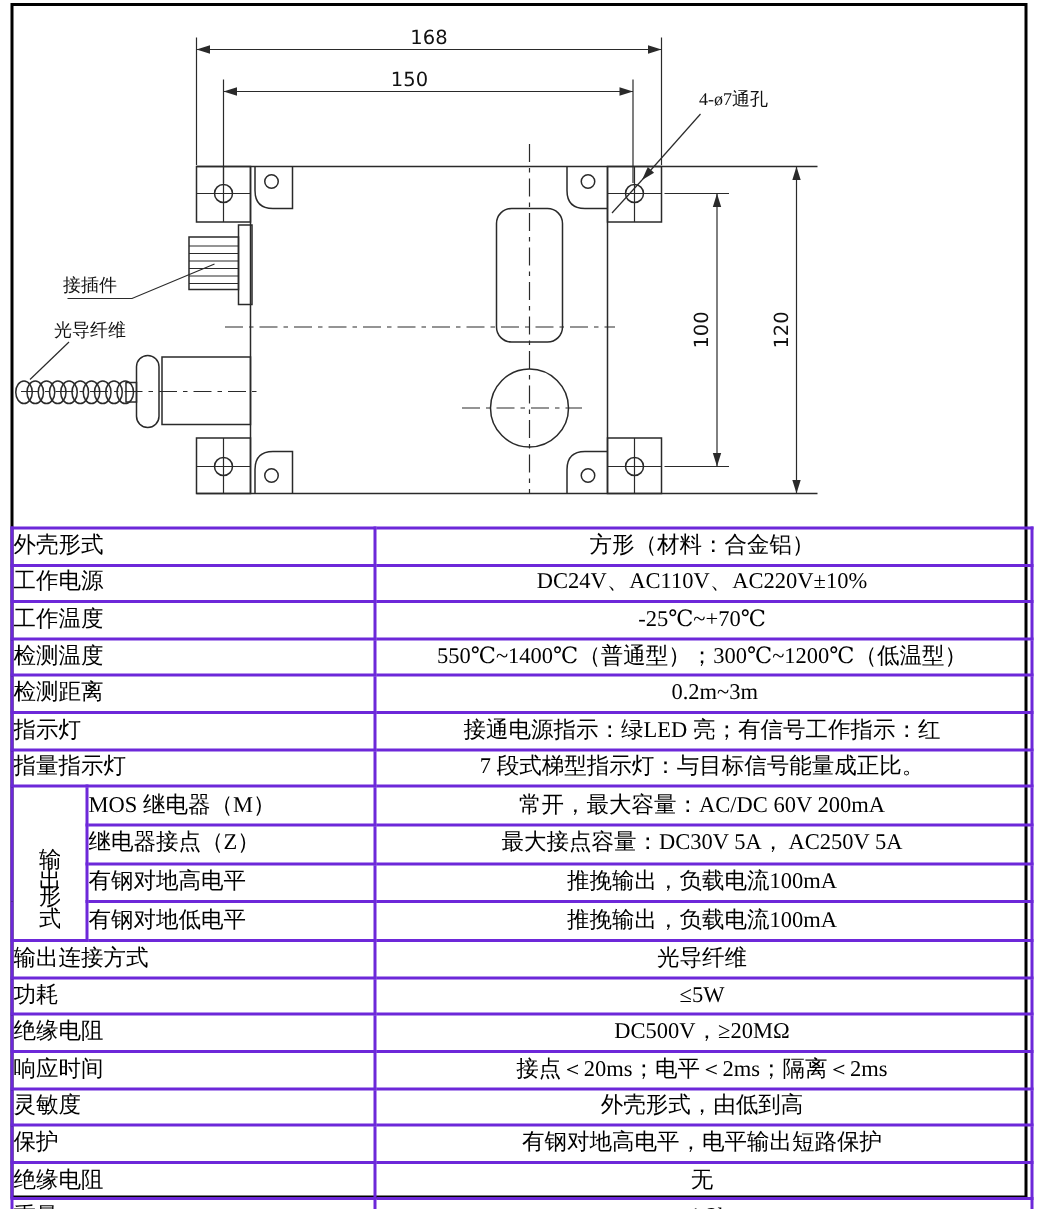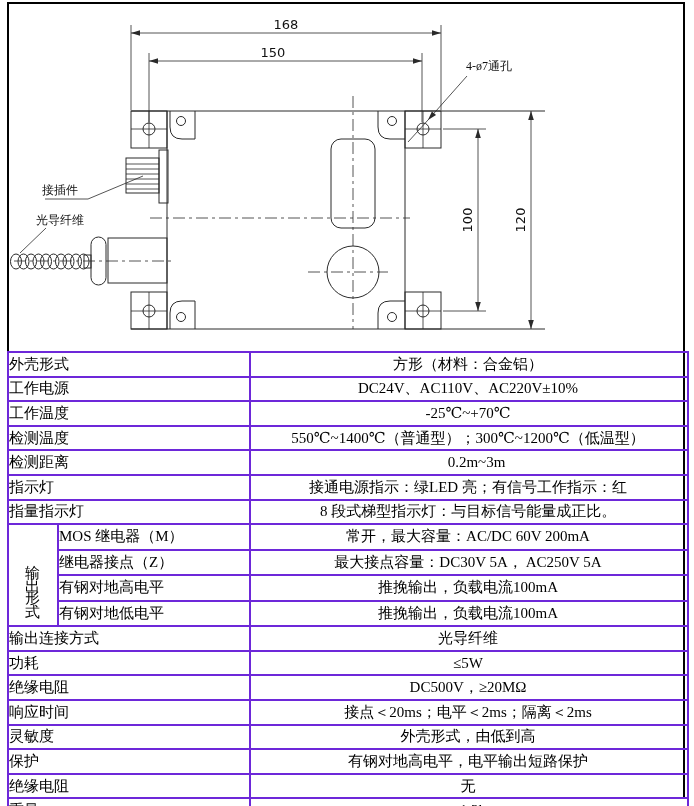--- a/index.html
+++ b/index.html
@@ -187,21 +187,21 @@
     <tr>
       <td class="lab" colspan="2">检测距离</td>
       <td class="val pad">0.2m~3m</td>
     </tr>
     <tr>
       <td class="lab" colspan="2">指示灯</td>
       <td class="val">接通电源指示：绿LED 亮；有信号工作指示：红</td>
     </tr>
     <tr>
       <td class="lab" colspan="2">指量指示灯</td>
-      <td class="val">8 段式梯型指示灯：与目标信号能量成正比。</td>
+      <td class="val">7 段式梯型指示灯：与目标信号能量成正比。</td>
     </tr>
 
     <tr>
       <td class="vcell" rowspan="4">
         <div class="vtext">输出形式</div>
       </td>
       <td class="sublab">MOS 继电器（M）</td>
       <td class="val">常开，最大容量：AC/DC 60V 200mA</td>
     </tr>
     <tr>

